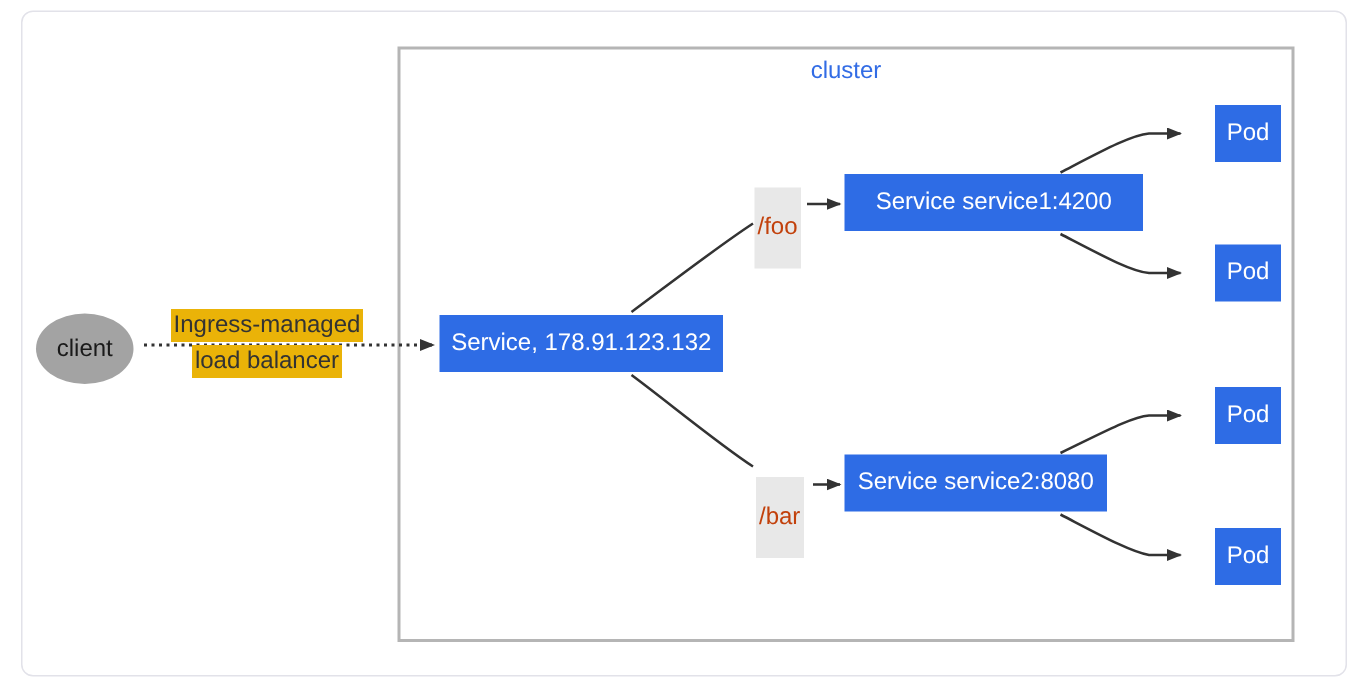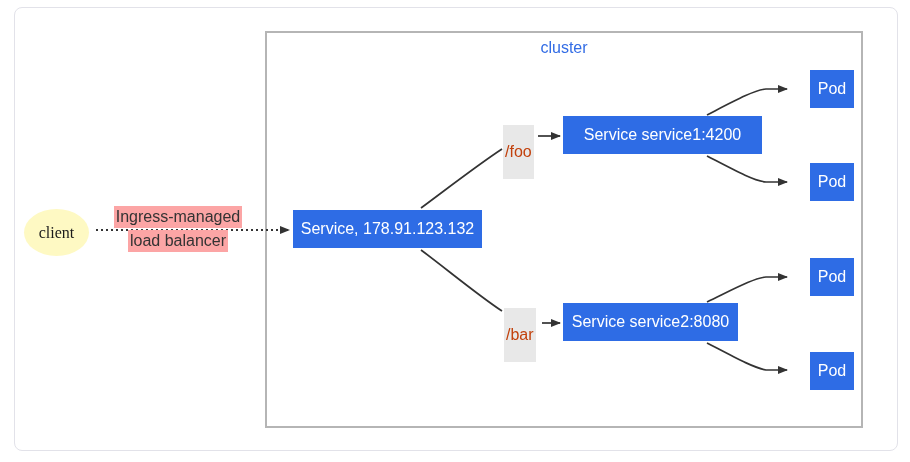--- a/index.html
+++ b/index.html
@@ -56,51 +56,50 @@
   .node-service2 { left: 563px; top: 303px; width: 175px; height: 38px; }
   .node-pod      { left: 810px; width: 44px; height: 38px; }
   .pod-1 { top: 70px; }
   .pod-2 { top: 163px; }
   .pod-3 { top: 258px; }
   .pod-4 { top: 352px; }
   .client-node {
     position: absolute;
     left: 24px; top: 209px;
     width: 65px; height: 47px;
-    background: #fef9c3;
+    background: #a3a3a3;
     border-radius: 50%;
     display: flex;
     align-items: center;
     justify-content: center;
     color: #1a1a1a;
     font-size: 16px;
-    font-family: Liberation Serif, serif;
   }
   .path-label {
     position: absolute;
     background: #e8e8e8;
     color: #c2410c;
     font-size: 16px;
     line-height: 22px;
     padding: 16px 2px;
     white-space: nowrap;
   }
   .label-foo { left: 503px; top: 125px; }
-  .label-bar { left: 504px; top: 308px; }
+  .label-bar { left: 504px; top: 318px; }
   .lb-label {
     position: absolute;
     left: 103px; top: 206px;
     width: 150px;
     text-align: center;
     font-size: 16px;
     color: #333333;
   }
   .lb-label .lb-line {
     display: inline-block;
-    background: #fca5a5;
+    background: #eab308;
     padding: 0 2px;
     line-height: 22px;
     margin-bottom: 2px;
   }
 </style>
 </head>
 <body>
 
 <div class="stage">
 

